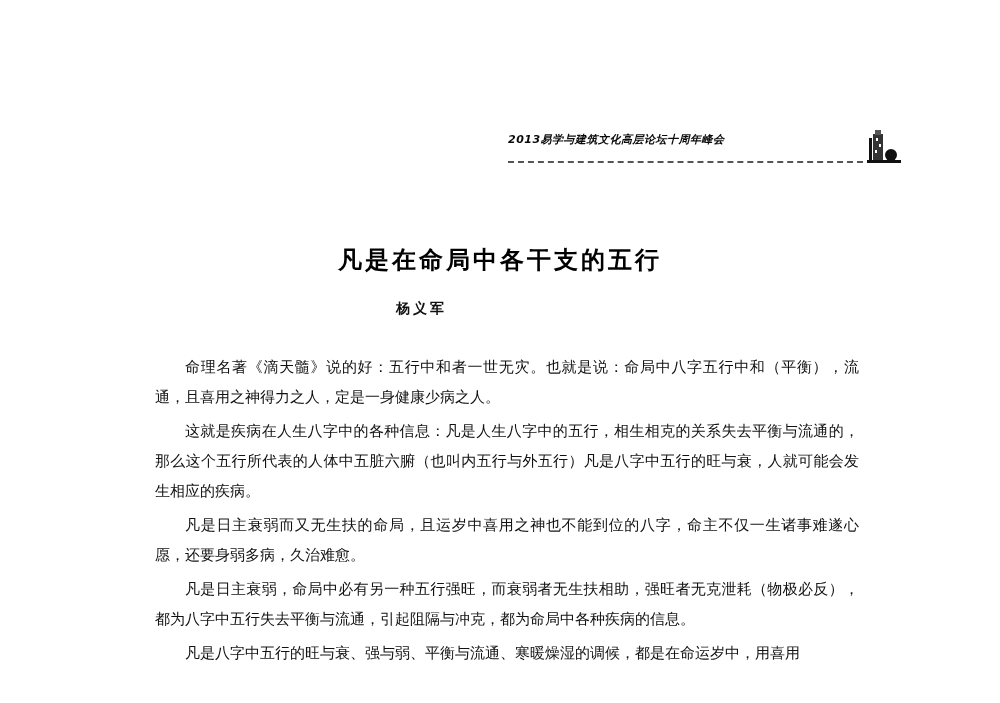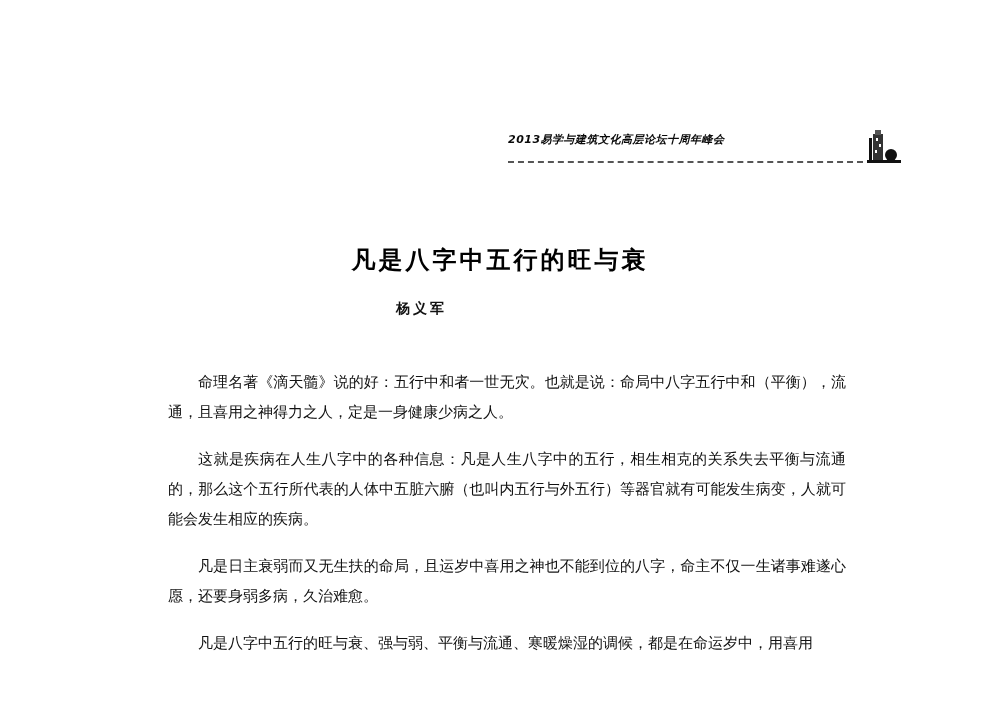--- a/index.html
+++ b/index.html
@@ -74,22 +74,23 @@
     .paper-body {
       position: absolute;
       left: 151px;
       top: 350px;
       width: 712px;
       font-size: 15px;
       line-height: 30px;
       text-align: justify;
     }
     .paper-body p {
-      margin: 17px;
+      margin: 4px;
       text-indent: 2em;
+      font-family: Liberation Mono, monospace;
     }
   </style>
 </head>
 <body>
 
 <div class="running-header">
   <span class="running-header-title">2013易学与建筑文化高层论坛十周年峰会</span>
   <div class="running-header-rule"></div>
   <span class="logo-icon">
     <svg width="40" height="36" viewBox="0 0 40 36">
@@ -98,21 +99,22 @@
       <rect x="12" y="2" width="6" height="5" fill="#555"></rect>
       <rect x="13" y="10" width="2" height="3" fill="#fff"></rect>
       <rect x="16" y="16" width="2" height="3" fill="#fff"></rect>
       <rect x="12" y="22" width="2" height="3" fill="#fff"></rect>
       <circle cx="28" cy="27" r="6" fill="#111"></circle>
       <rect x="4" y="32" width="34" height="3" fill="#111"></rect>
     </svg>
   </span>
 </div>
 
-<div class="paper-title">凡是八字中五行的旺与衰</div>
+<div class="paper-title">凡是在命局中各干支的五行</div>
 <div class="paper-author">杨义军</div>
 
 <div class="paper-body">
   <p>命理名著《滴天髓》说的好：五行中和者一世无灾。也就是说：命局中八字五行中和（平衡），流通，且喜用之神得力之人，定是一身健康少病之人。</p>
-  <p>这就是疾病在人生八字中的各种信息：凡是人生八字中的五行，相生相克的关系失去平衡与流通的，那么这个五行所代表的人体中五脏六腑（也叫内五行与外五行）等器官就有可能发生病变，人就可能会发生相应的疾病。</p>
+  <p>这就是疾病在人生八字中的各种信息：凡是人生八字中的五行，相生相克的关系失去平衡与流通的，那么这个五行所代表的人体中五脏六腑（也叫内五行与外五行）凡是八字中五行的旺与衰，人就可能会发生相应的疾病。</p>
   <p>凡是日主衰弱而又无生扶的命局，且运岁中喜用之神也不能到位的八字，命主不仅一生诸事难遂心愿，还要身弱多病，久治难愈。</p>
+  <p>凡是日主衰弱，命局中必有另一种五行强旺，而衰弱者无生扶相助，强旺者无克泄耗（物极必反），都为八字中五行失去平衡与流通，引起阻隔与冲克，都为命局中各种疾病的信息。</p>
   <p>凡是八字中五行的旺与衰、强与弱、平衡与流通、寒暖燥湿的调候，都是在命运岁中，用喜用</p>
 </div>
 
 </body></html>

